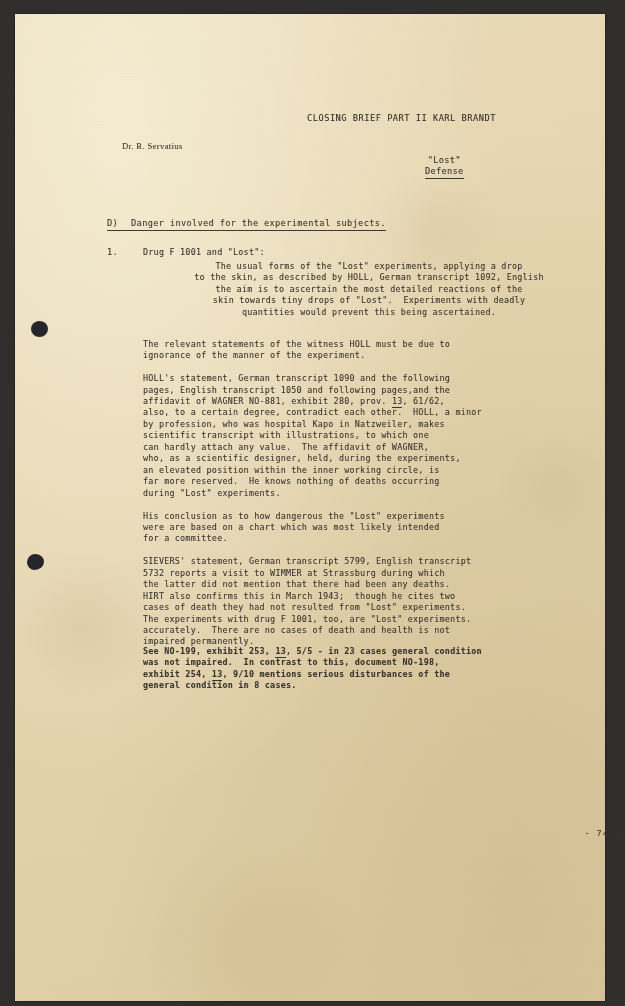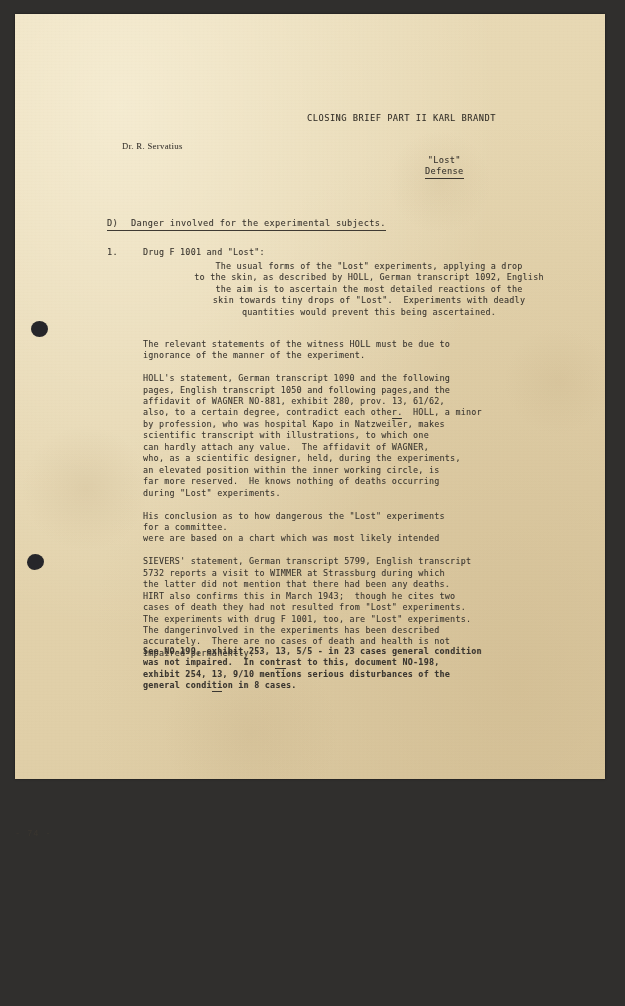--- a/index.html
+++ b/index.html
@@ -21,21 +21,21 @@
     height: 1006px;
     background: #302f2d;
   }
 
   
   #page {
     position: absolute;
     left: 15px;
     top: 14px;
     width: 590px;
-    height: 765px;
+    height: 987px;
     background: #e6d7b4;
     background-image:
       radial-gradient(ellipse at 18% 12%, rgba(255,250,232,0.55) 0%, rgba(255,250,232,0) 55%),
       radial-gradient(ellipse at 85% 88%, rgba(196,172,128,0.40) 0%, rgba(196,172,128,0) 60%),
       linear-gradient(160deg, #eadcb9 0%, #e4d4ae 45%, #ddcba3 100%);
     box-shadow: 0 0 2px rgba(0,0,0,0.55);
   }
 
   
   #grain {
@@ -136,29 +136,29 @@
   }
 
   .para {
     position: absolute;
     left: 128px;
     width: 452px;
   }
 
   .u-num {
     border-bottom: 1.1px solid #3a3630;
-    padding-bottom: 12px;
+    padding-bottom: 1px;
   }
 
   #page-number {
     position: absolute;
-    left: 0;
+    left: 16px;
     top: 815px;
     width: 590px;
-    text-align: left;
+    text-align: right;
     font-size: 8.5px;
     letter-spacing: 1px;
     font-family: Liberation Mono, monospace;
   }
 
   
   #typed, #doc-header, #addressee, #defense-block,
   #section-heading, #item-number, #page-number {
     text-shadow: 0.35px 0.2px 0 rgba(58,54,48,0.28);
   }
@@ -215,31 +215,30 @@
             <div class="ln">by profession, who was hospital Kapo in Natzweiler, makes</div>
             <div class="ln">scientific transcript with illustrations, to which one</div>
             <div class="ln">can hardly attach any value.  The affidavit of WAGNER,</div>
             <div class="ln">who, as a scientific designer, held, during the experiments,</div>
             <div class="ln">an elevated position within the inner working circle, is</div>
             <div class="ln">far more reserved.  He knows nothing of deaths occurring</div>
             <div class="ln">during "Lost" experiments.</div>
           </div>
           <div class="para" style="top: 496.5px;">
             <div class="ln">His conclusion as to how dangerous the "Lost" experiments</div>
+            <div class="ln">were are based on a chart which was most likely intended</div>
             <div class="ln">for a committee.</div>
-            <div class="ln">were are based on a chart which was most likely intended</div>
           </div>
           <div class="para" style="top: 542.3px;">
             <div class="ln">SIEVERS' statement, German transcript 5799, English transcript</div>
             <div class="ln">5732 reports a visit to WIMMER at Strassburg during which</div>
             <div class="ln">the latter did not mention that there had been any deaths.</div>
             <div class="ln">HIRT also confirms this in March 1943;  though he cites two</div>
             <div class="ln">cases of death they had not resulted from "Lost" experiments.</div>
             <div class="ln">The experiments with drug F 1001, too, are "Lost" experiments.</div>
-            <div class="ln">The dangerinvolved in the experiments has been described</div>
             <div class="ln">accurately.  There are no cases of death and health is not</div>
             <div class="ln">impaired permanently.</div>
           </div>
           <div class="para" style="top: 632px; font-weight: bold;">
             <div class="ln">See NO-199, exhibit 253, <span class="u-num">13</span>, 5/5 - in 23 cases general condition</div>
             <div class="ln">was not impaired.  In contrast to this, document NO-198,</div>
             <div class="ln">exhibit 254, <span class="u-num">13</span>, 9/10 mentions serious disturbances of the</div>
             <div class="ln">general condition in 8 cases.</div>
           </div>
         </div>

